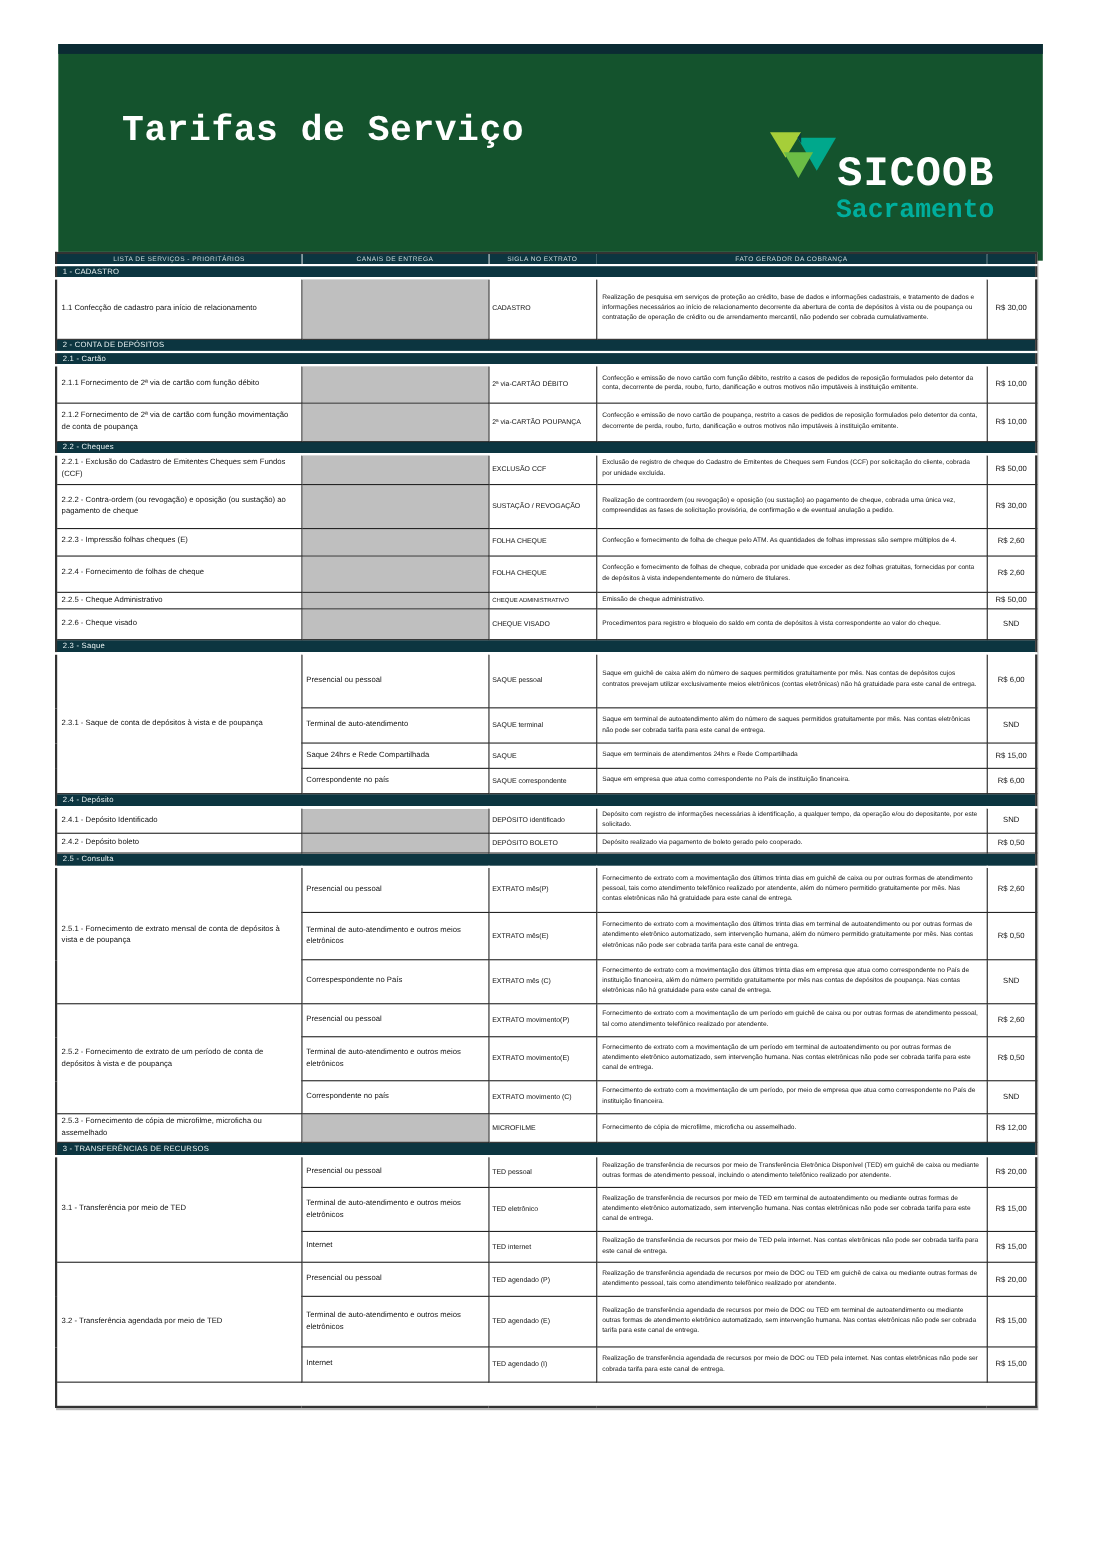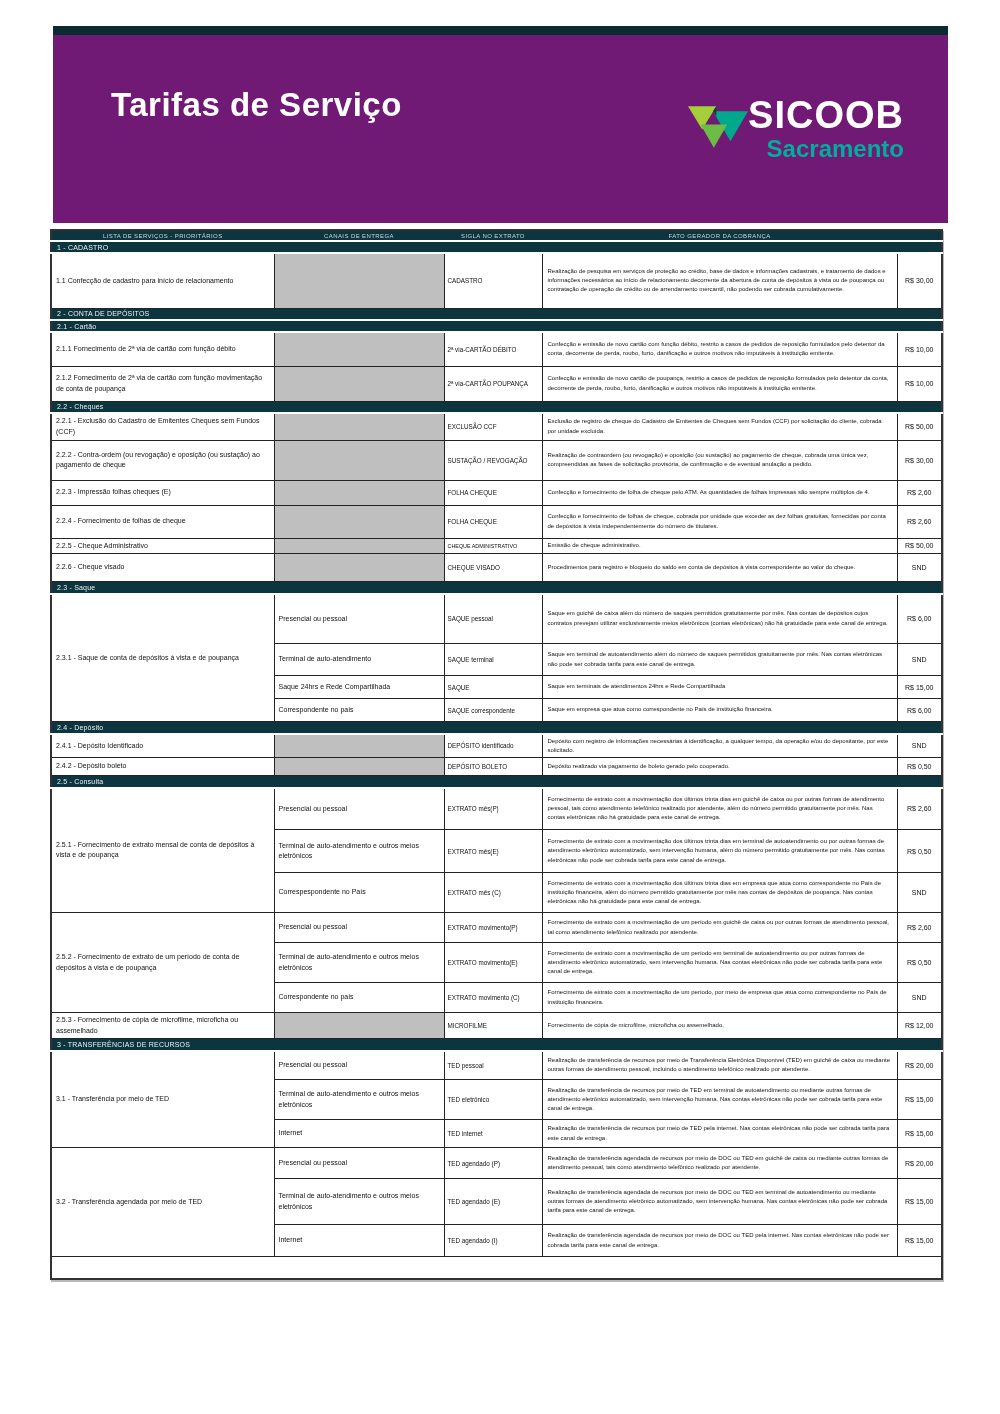--- a/index.html
+++ b/index.html
@@ -4,27 +4,27 @@
 <style>
   * { margin:0; padding:0; box-sizing:border-box; }
   html,body { background:#ffffff; }
   body {
     width:1000px; height:1414px; position:relative;
     font-family:"Liberation Sans", sans-serif; color:#111;
   }
   .page { position:absolute; inset:0; background:#fff; }
 
   
-  .hero { position:absolute; left:53px; top:26px; width:895px; height:197px; background:#701a75; }
+  .hero { position:absolute; left:53px; top:40px; width:895px; height:197px; background:#14532d;font-family:Liberation Mono, monospace; }
   .hero-strip { position:absolute; left:0; top:0; width:100%; height:9px; background:#0B2B33; }
   .hero-title { position:absolute; left:58px; top:60px; font-size:33px; font-weight:bold; color:#ffffff; letter-spacing:.5px; }
   .hero-subtitle { position:absolute; left:60px; top:106px; font-size:30px; font-weight:400; color:#F2F7F7; letter-spacing:.3px; }
   .brand { position:absolute; right:44px; top:70px; display:flex; align-items:flex-start; }
   .brand svg { width:60px; height:52px; margin-top:10px; }
-  .brand-text { display:flex; flex-direction:column; align-items:flex-end; }
+  .brand-text { display:flex; flex-direction:column; align-items:flex-end;margin-top:29px; }
   .brand-name { font-size:38px; font-weight:bold; color:#ffffff; line-height:1.05; letter-spacing:1px; }
   .brand-unit { font-size:24px; font-weight:bold; color:#00AE9D; line-height:1.1; }
 
   
   table.tariff {
     position:absolute; left:50px; top:229px; width:891px;
     border-collapse:collapse; table-layout:fixed;
     border:2px solid #333333; box-shadow:1px 2px 0 rgba(0,0,0,.28);
     background:#fff;
   }

